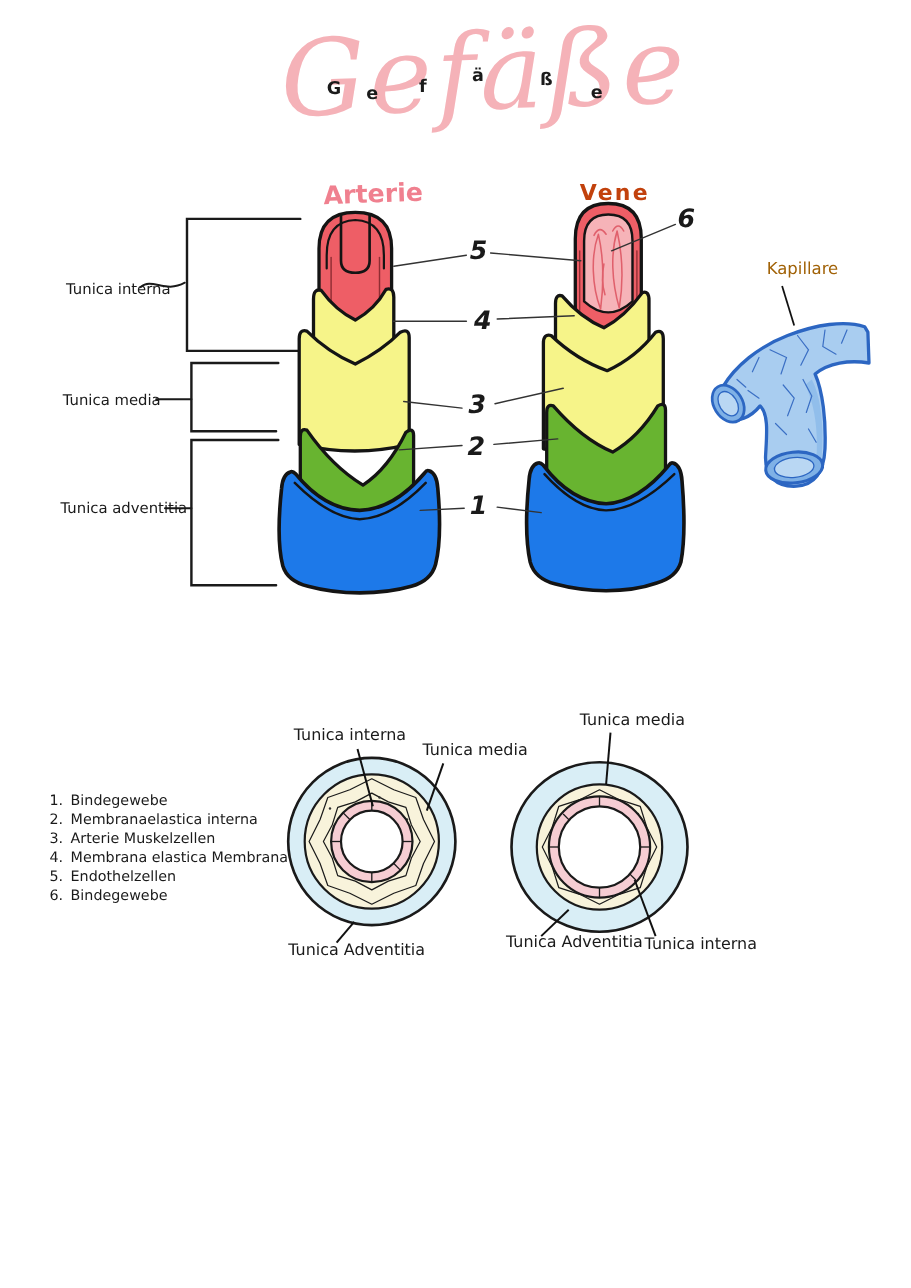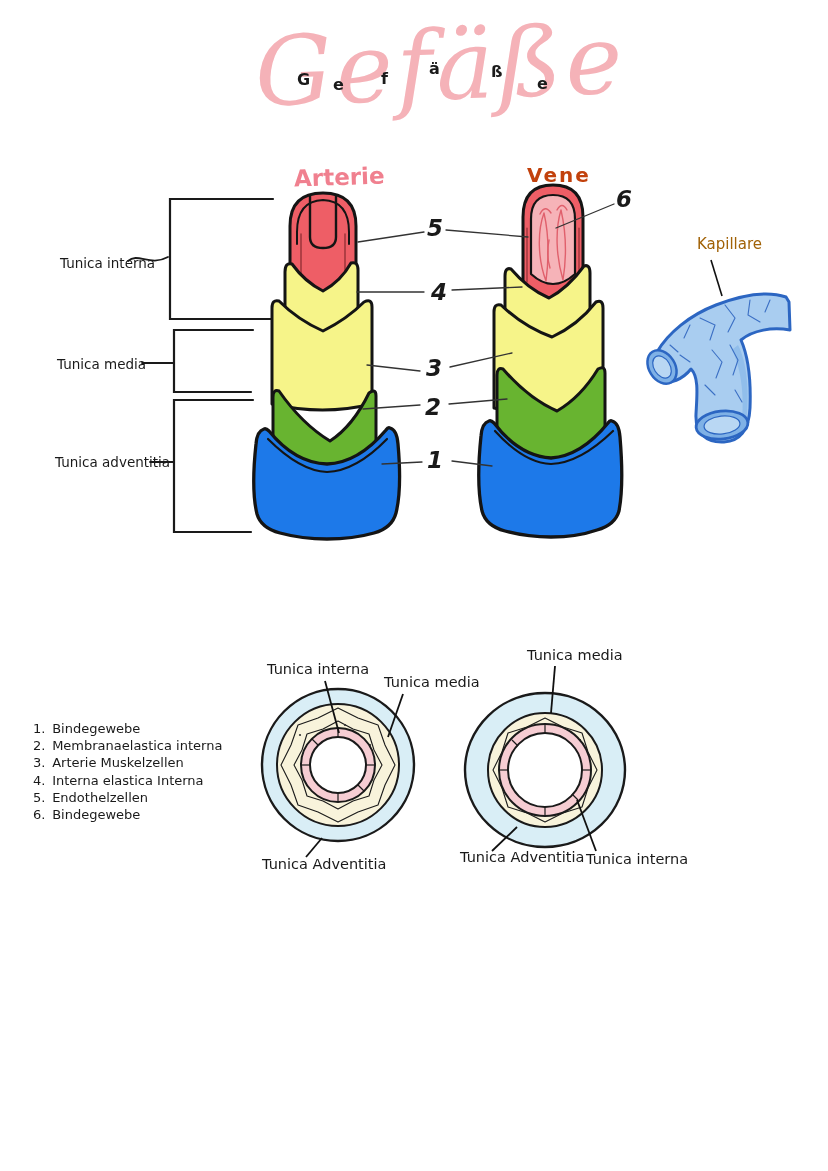--- a/index.html
+++ b/index.html
@@ -11,21 +11,21 @@
              font-size:96px;font-weight:400;color:#f5b2b8;letter-spacing:4px;
              transform:rotate(-2deg);white-space:nowrap;line-height:1;}
   .print-letter{font-size:16px;font-weight:700;color:#1a1a1a;}
   .vessel-title{font-weight:700;white-space:nowrap;}
   .arterie{font-size:23px;color:#f0808f;transform:rotate(-2deg);}
   .vene{font-size:20px;color:#c2410c;letter-spacing:2px;}
   .kapillare{font-size:15px;color:#a16207;}
   .lbl{font-size:13.5px;white-space:nowrap;}
   .cs-lbl{font-size:14.5px;white-space:nowrap;}
   .num{font-size:23px;font-weight:600;font-style:italic;width:22px;text-align:center;}
-  .legend{line-height:17.2px;font-size:13px;}
+  .legend{line-height:17.2px;font-size:13px;margin-left:12px;}
   .legend .row{white-space:nowrap;}
   .legend .n{display:inline-block;min-width:15px;}
 </style>
 </head>
 <body>
 
 <div class="page">
 
   <svg width="828" height="1171" viewBox="0 0 828 1171">
 
@@ -186,21 +186,21 @@
   <div class="abs num" style="left:428px;top:279px;">4</div>
   <div class="abs num" style="left:423px;top:355px;">3</div>
   <div class="abs num" style="left:422px;top:394px;">2</div>
   <div class="abs num" style="left:424px;top:447px;">1</div>
   <div class="abs num" style="left:613px;top:186px;">6</div>
 
   <div class="abs legend" style="left:33px;top:720px;">
     <div class="row"><span class="n">1.</span> <span>Bindegewebe</span></div>
     <div class="row"><span class="n">2.</span> <span>Membranaelastica interna</span></div>
     <div class="row"><span class="n">3.</span> <span>Arterie Muskelzellen</span></div>
-    <div class="row"><span class="n">4.</span> <span>Interna elastica Interna</span></div>
+    <div class="row"><span class="n">4.</span> <span>Membrana elastica Membrana</span></div>
     <div class="row"><span class="n">5.</span> <span>Endothelzellen</span></div>
     <div class="row"><span class="n">6.</span> <span>Bindegewebe</span></div>
   </div>
 
   <div class="abs cs-lbl" style="left:267px;top:661px;">Tunica interna</div>
   <div class="abs cs-lbl" style="left:384px;top:674px;">Tunica media</div>
   <div class="abs cs-lbl" style="left:262px;top:856px;">Tunica Adventitia</div>
   <div class="abs cs-lbl" style="left:527px;top:647px;">Tunica media</div>
   <div class="abs cs-lbl" style="left:460px;top:849px;">Tunica Adventitia</div>
   <div class="abs cs-lbl" style="left:586px;top:851px;">Tunica interna</div>

